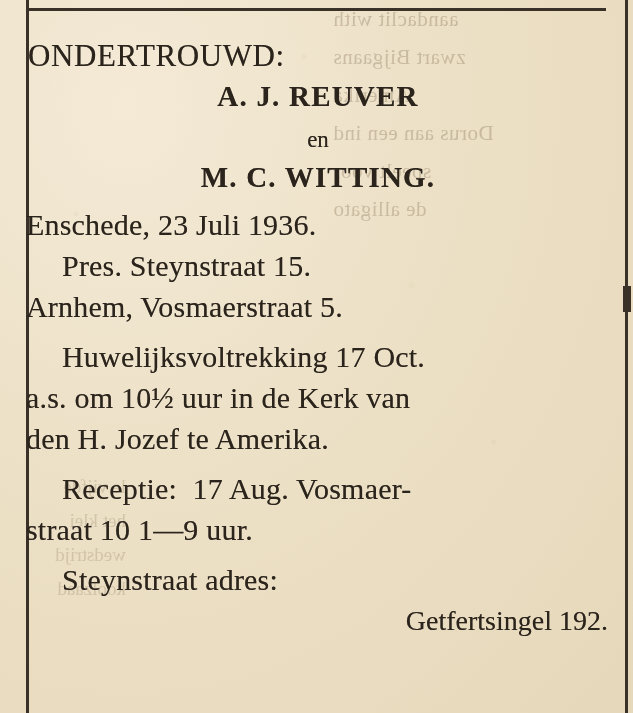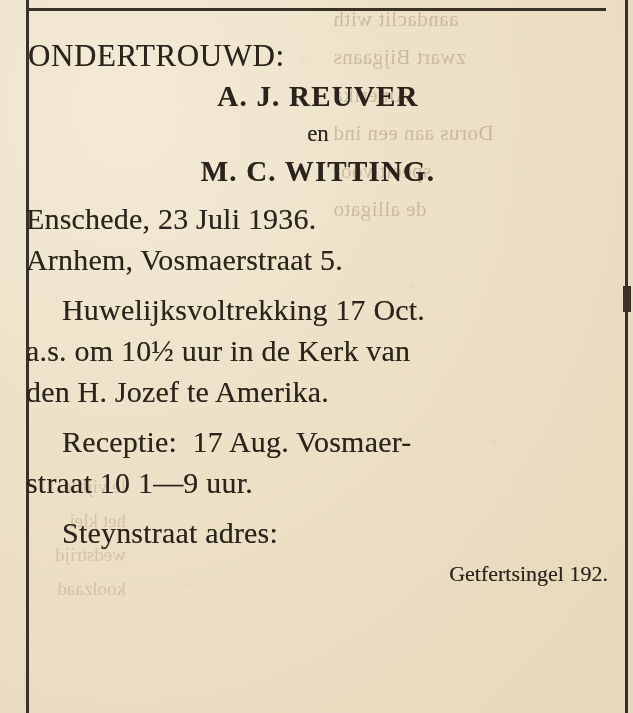--- a/index.html
+++ b/index.html
@@ -116,21 +116,21 @@
   .l-groom {
     font-size: 29px;
     font-weight: bold;
     text-align: center;
     letter-spacing: 1.2px;
     margin: 0 0 4px 0;
   }
   .l-en {
     font-size: 23px;
     text-align: center;
-    margin: 8px 0 2px 0;
+    margin: 14px 0 2px 0;
   }
   .l-bride {
     font-size: 29px;
     font-weight: bold;
     text-align: center;
     letter-spacing: 1.2px;
     margin: 8px 0 10px 0;
   }
   .l-body {
     font-size: 30px;
@@ -138,21 +138,21 @@
     letter-spacing: .2px;
     margin: 0 0 0 2px;
   }
   .l-body.indent {
     text-indent: 36px;
   }
   .blk {
     margin-bottom: 9px;
   }
   .l-addr-final {
-    font-size: 22px;
+    font-size: 28px;
     line-height: 41px;
     text-align: right;
     margin-right: 4px;
   }
   
   .ad .line {
     text-shadow: 0 0 0.4px rgba(43,36,28,0.5);
   }
 </style>
 </head>
@@ -181,20 +181,21 @@
   <div class="ad">
 
     <div class="line l-heading">ONDERTROUWD:</div>
 
     <div class="line l-groom">A. J. REUVER</div>
     <div class="line l-en">en</div>
     <div class="line l-bride">M. C. WITTING.</div>
 
     <div class="blk">
       <div class="line l-body">Enschede, 23 Juli 1936.</div>
+      <div class="line l-body indent">Pres. Steynstraat 15.</div>
       <div class="line l-body">Arnhem, Vosmaerstraat 5.</div>
     </div>
 
     <div class="blk">
       <div class="line l-body indent">Huwelijksvoltrekking 17 Oct.</div>
       <div class="line l-body">a.s. om 10½ uur in de Kerk van</div>
       <div class="line l-body">den H. Jozef te Amerika.</div>
     </div>
 
     <div class="blk">

